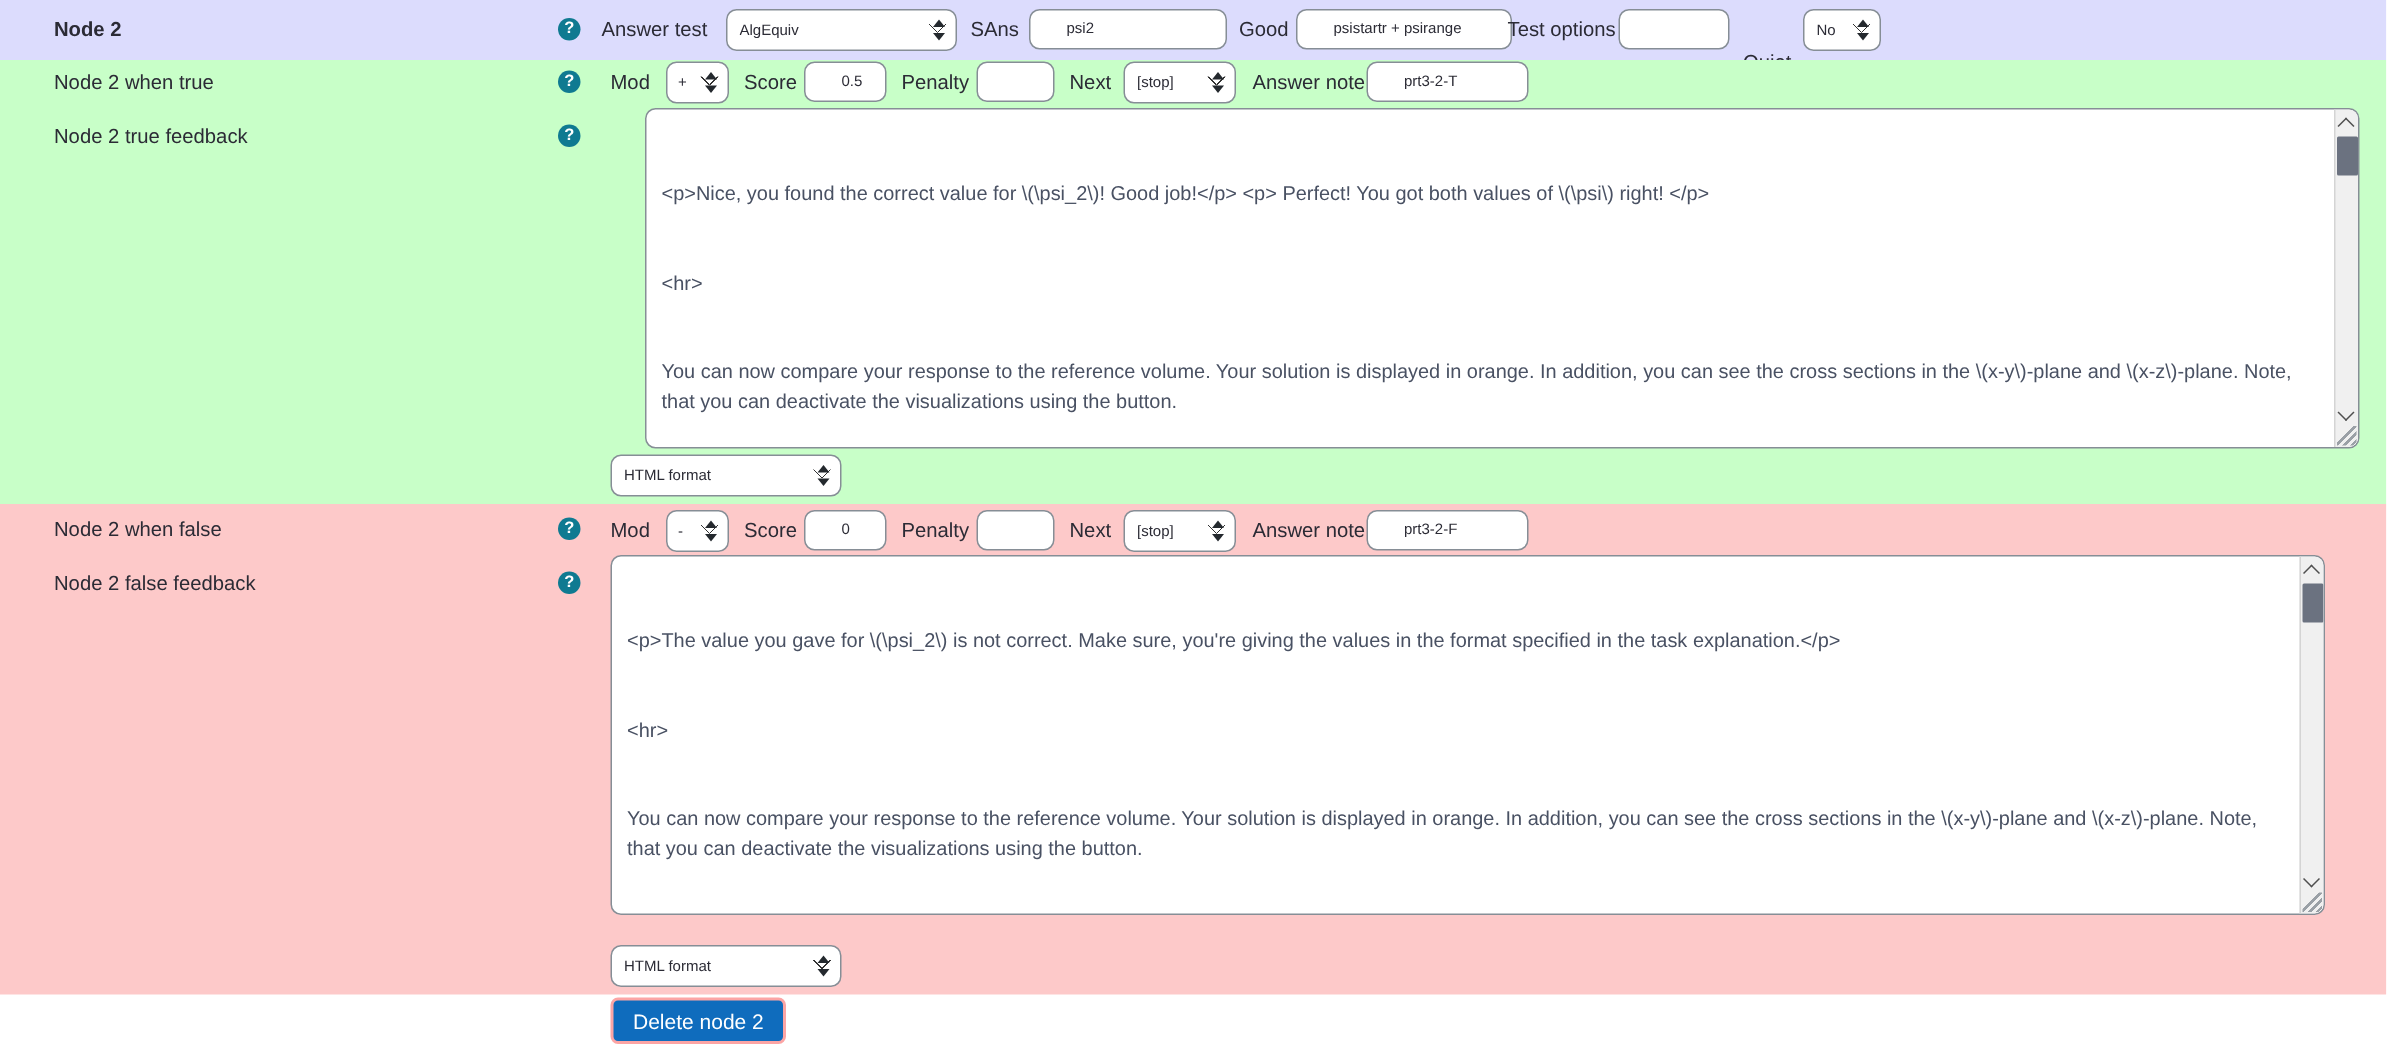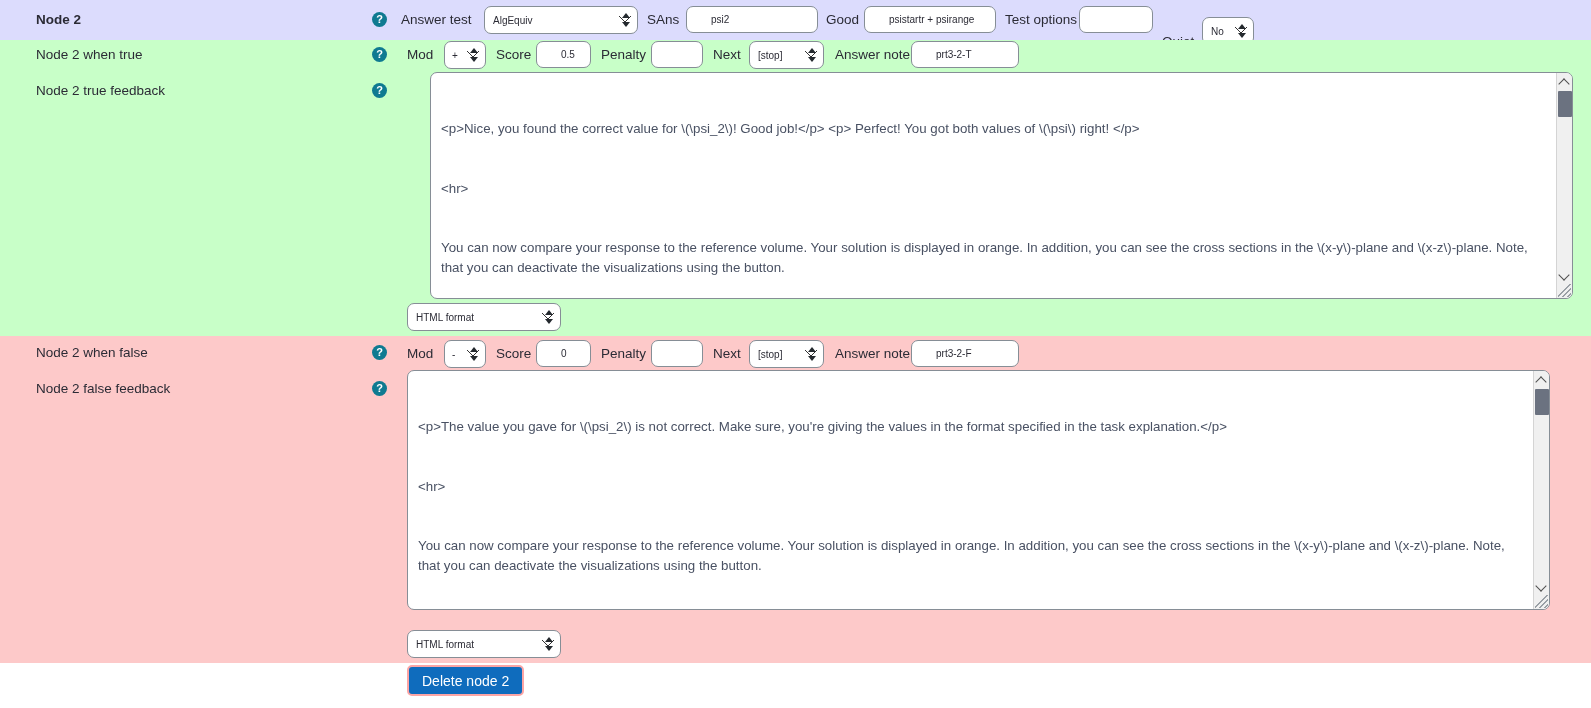--- a/index.html
+++ b/index.html
@@ -198,27 +198,27 @@
     <select class="ctl">
       <option>AlgEquiv</option>
     </select>
     <span class="arrows"></span>
   </div>
 
   <div class="fieldlabel" style="left:647px; top:10px;">SAns</div>
   <input class="ctl" style="left: 686px; top: 6px; width: 132px;" value="psi2">
 
   <div class="fieldlabel" style="left:826px; top:10px;">Good</div>
-  <input class="ctl" style="left: 864px; top: 6px; width: 132px;" value="psistartr + psirange">
+  <input class="ctl" style="left: 864px; top: 6px; width: 144px;" value="psistartr + psirange">
 
   <div class="fieldlabel" style="left:1005px; top:10px;">Test options</div>
   <input class="ctl" style="left: 1079px; top: 6px; width: 74px;" value="">
 
   <div class="fieldlabel" style="left:1162px; top:10px;margin-top:22px;">Quiet</div>
-  <div class="selwrap" style="left:1202px; top:6px; width:52px; height:28px;margin-top:11px;">
+  <div class="selwrap" style="left:1202px; top:6px; width:52px; height:28px;">
     <select class="ctl">
       <option>No</option>
     </select>
     <span class="arrows"></span>
   </div>
 
   <div class="band band-true" style="top:40px; height:296px;"></div>
 
   <div class="row-label" style="top:47px;">Node 2 when true</div>
   <div class="help-icon" style="left:372px; top:47px;">?</div>

